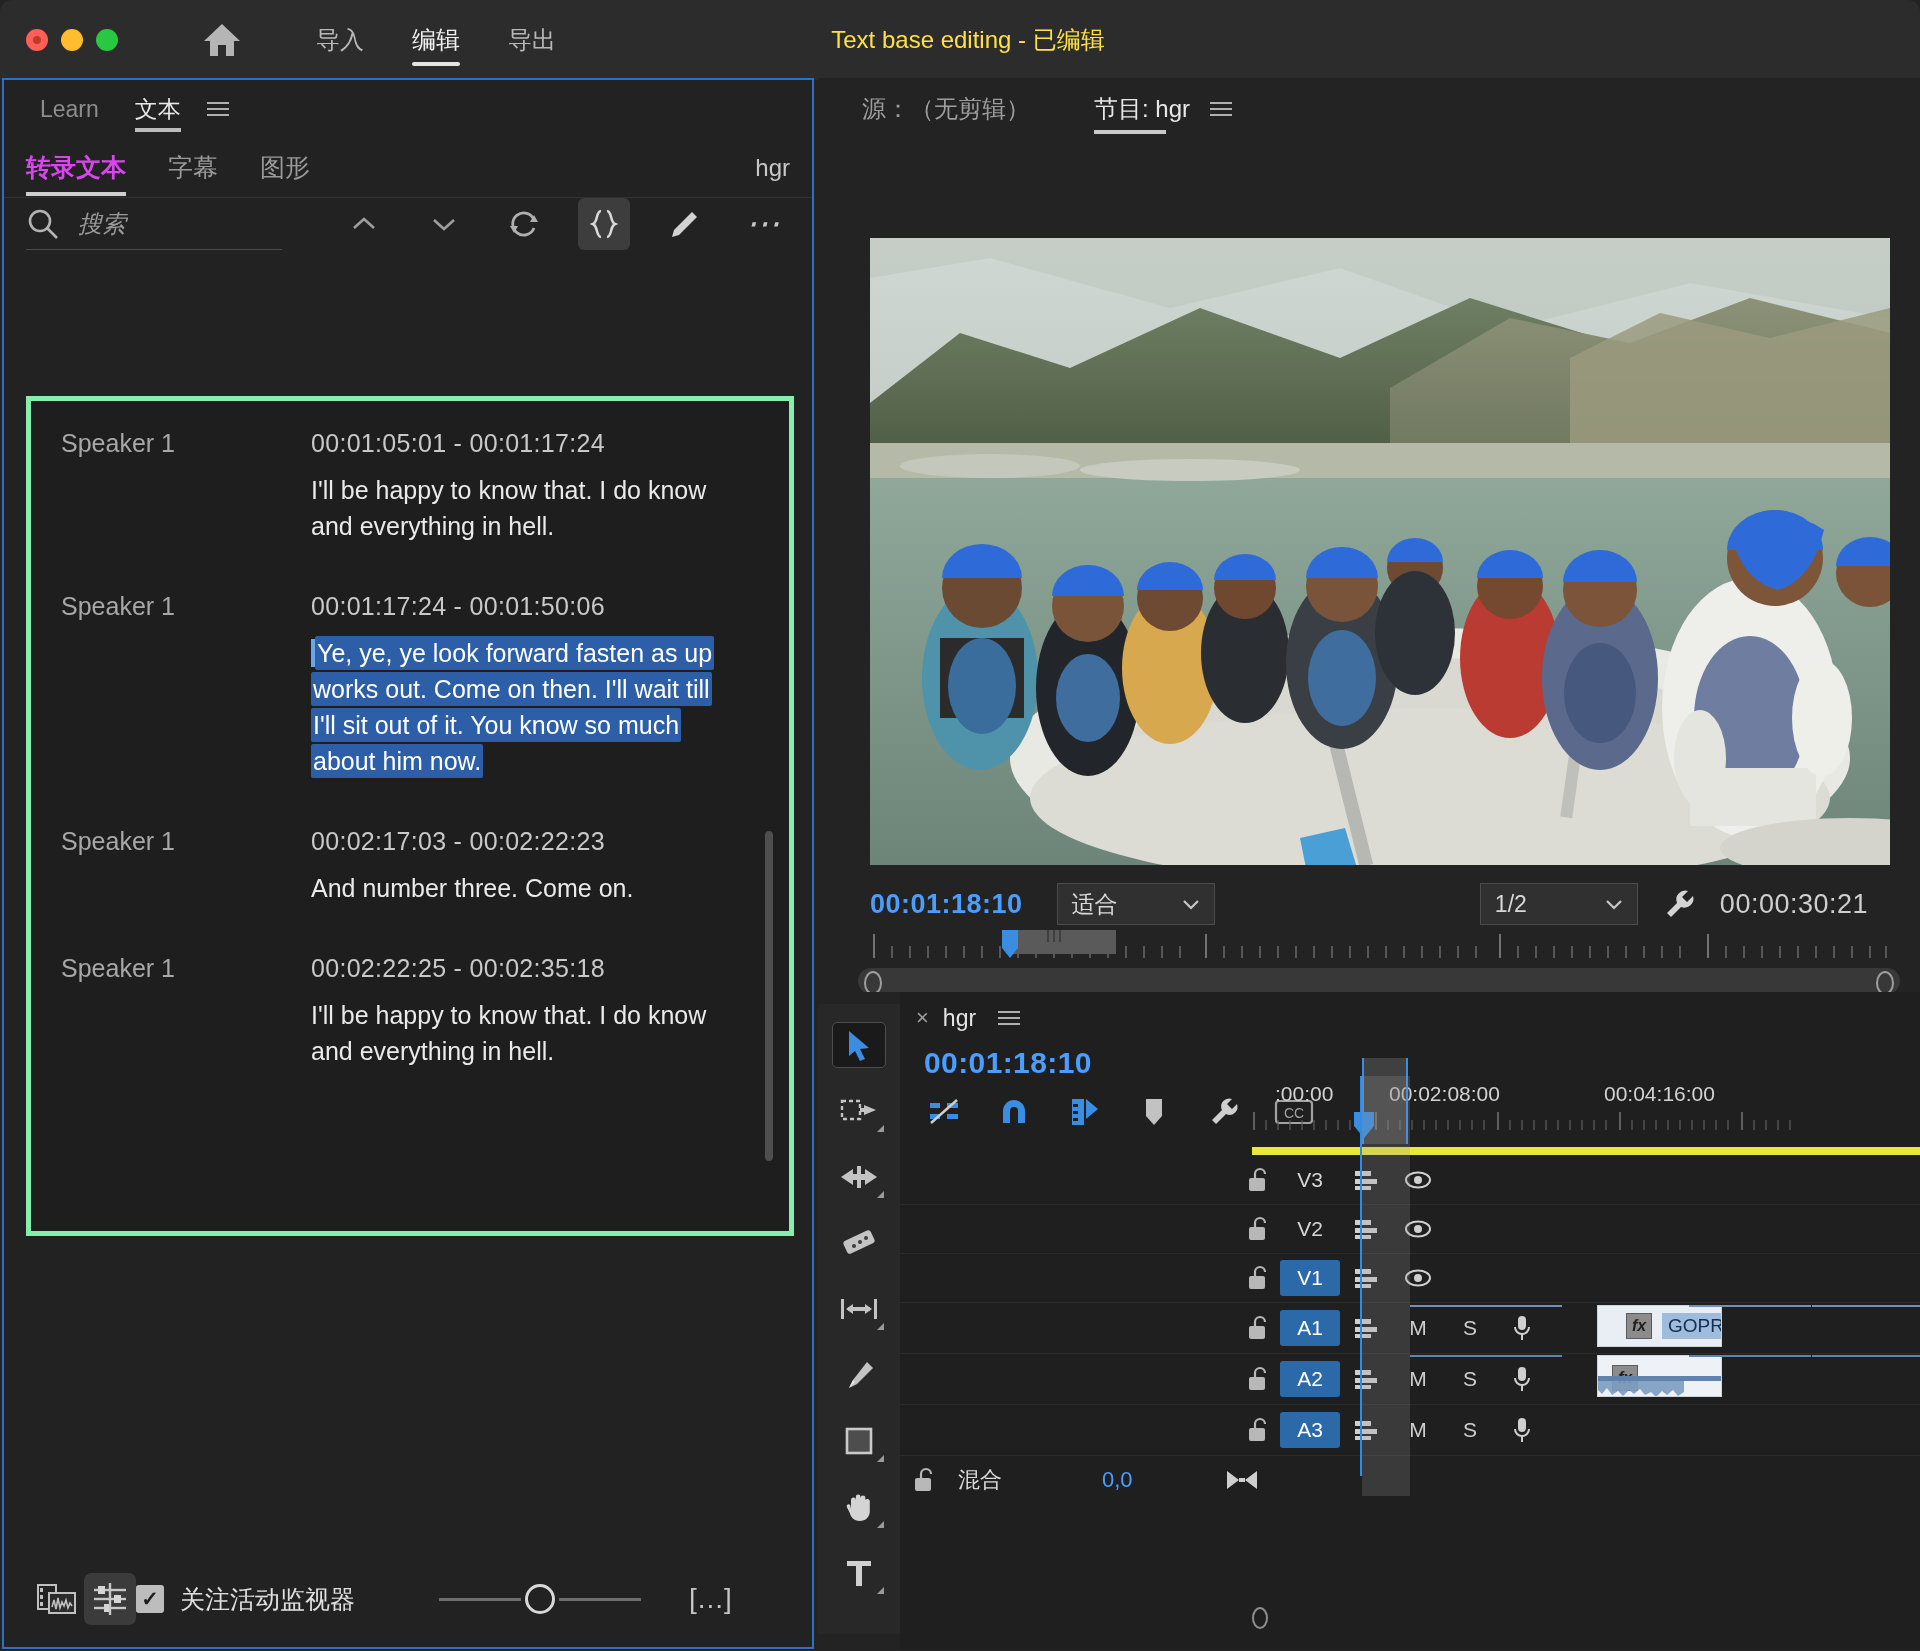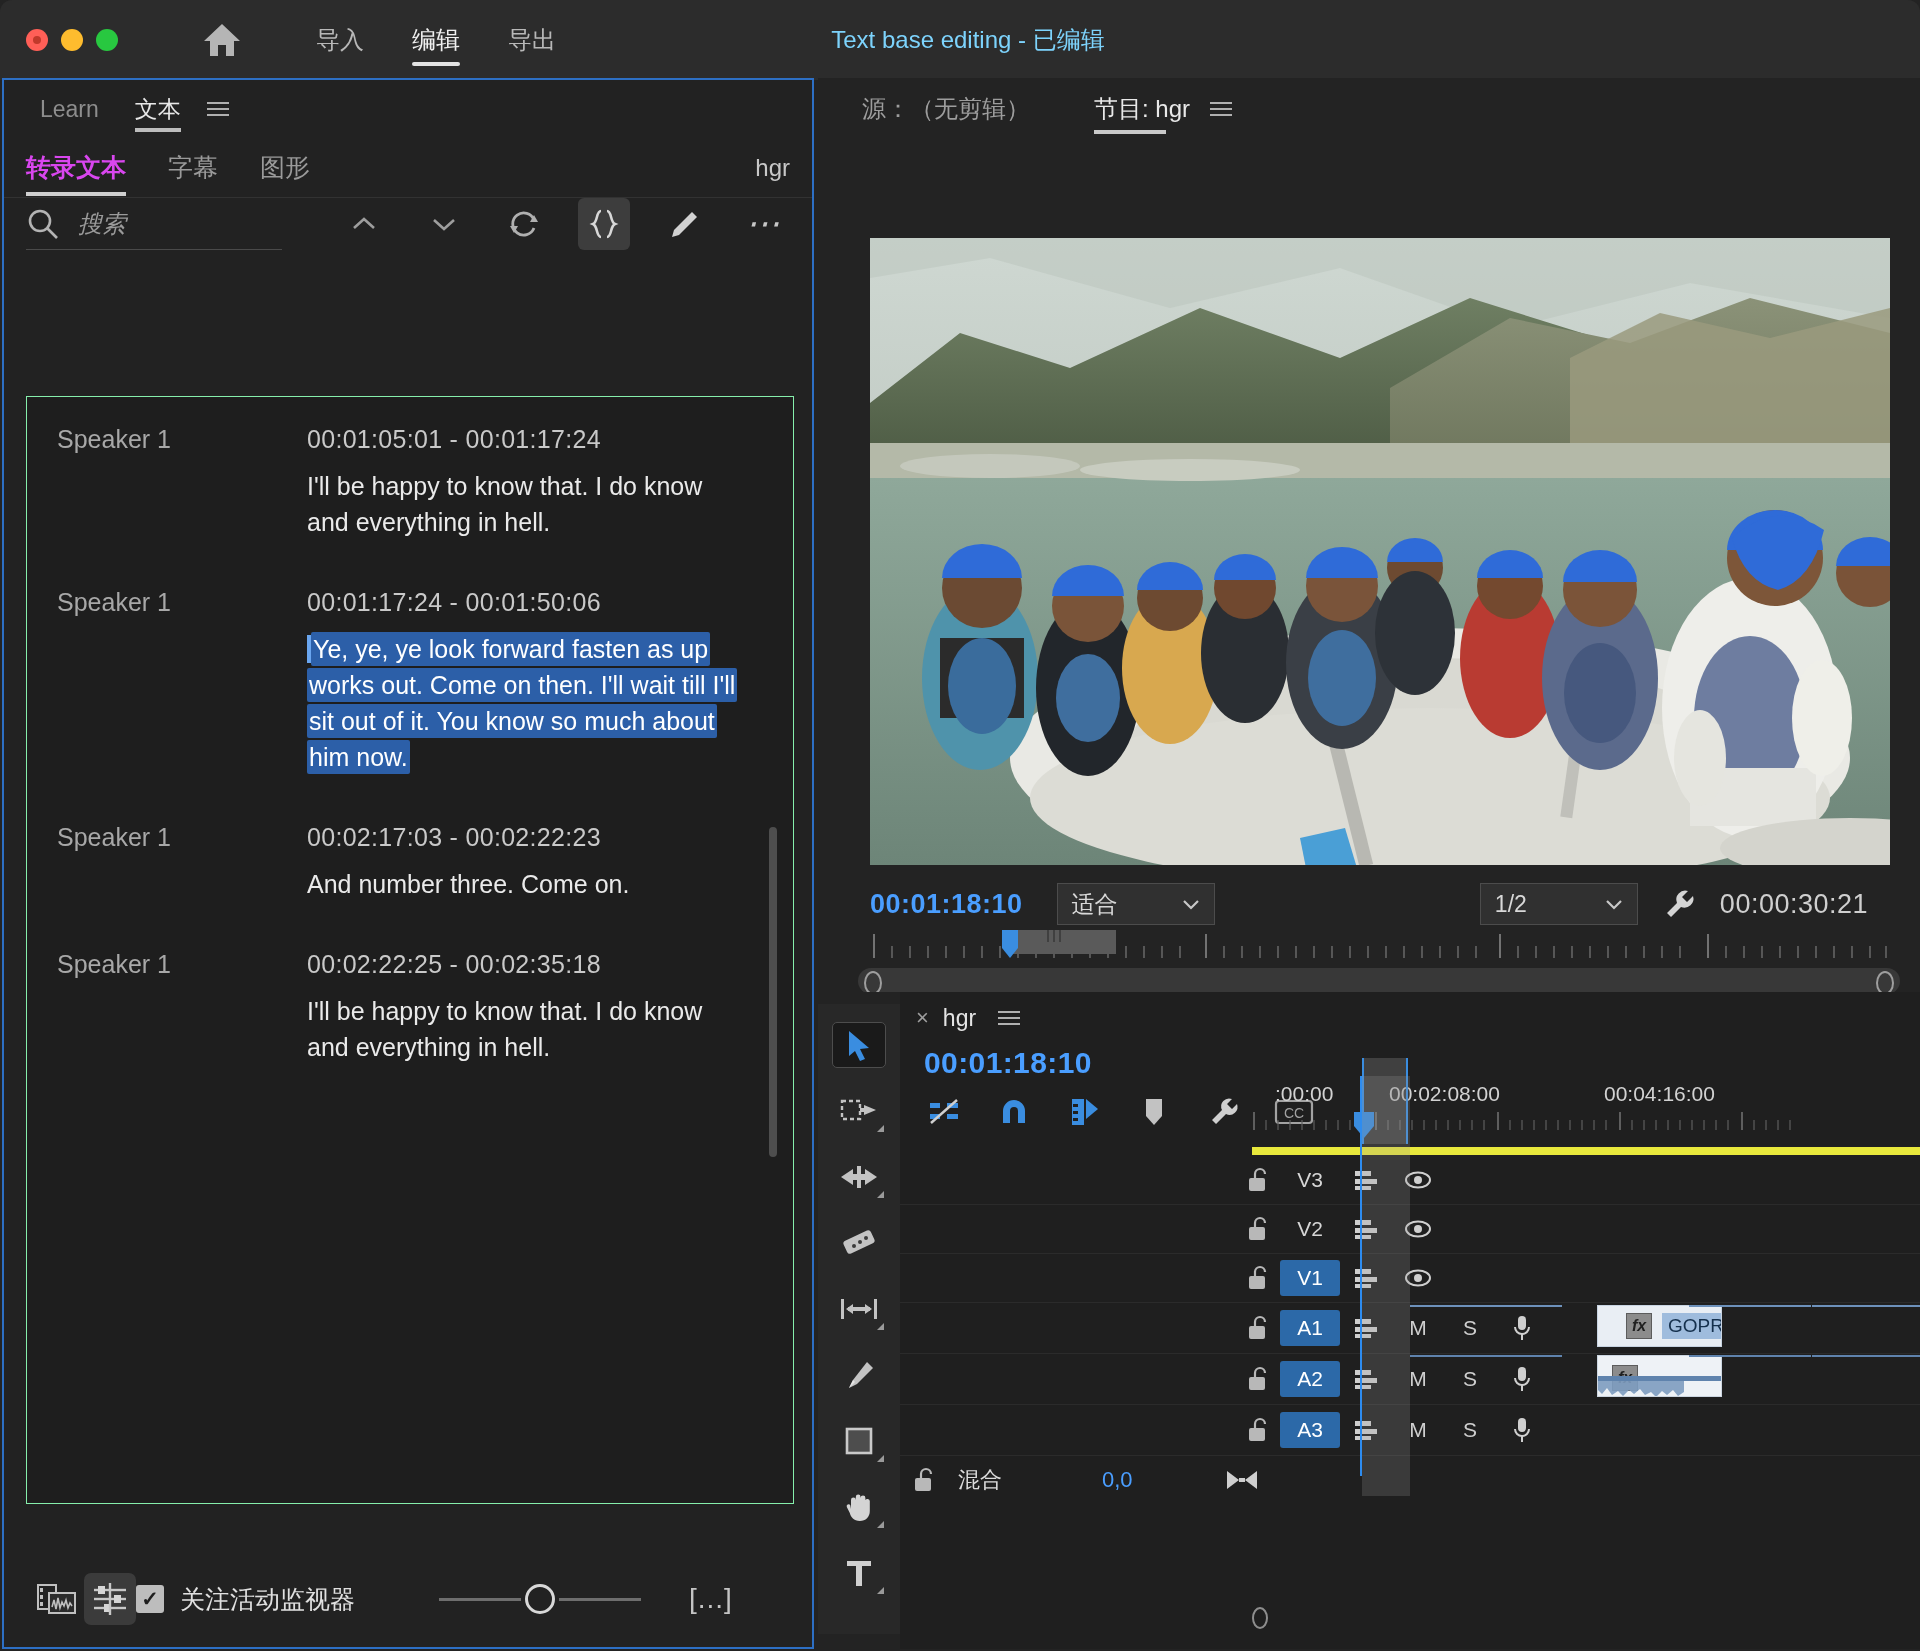--- a/index.html
+++ b/index.html
@@ -27,21 +27,21 @@
     font-size:24px; color:#b8b8b8; padding:0 24px; height:80px;
     display:flex; align-items:center; position:relative; cursor:pointer;
   }
   .nav-tab.active { color:#f0f0f0; }
   .nav-tab.active::after {
     content:""; position:absolute; left:24px; right:24px; bottom:14px;
     height:4px; background:#e3e3e3; border-radius:2px;
   }
   .win-title {
     position:absolute; left:16px; right:0; text-align:center;
-    font-size:24px; color:#7dd3fc; pointer-events:none;
+    font-size:24px; color:#fde047; pointer-events:none;
   }
   
   .text-panel {
     position:absolute; left:2px; top:78px; width:812px; height:1571px;
     background:#222222; border:2px solid #2d6fc4;
   }
   .tp-tabrow { height:58px; display:flex; align-items:center; padding-left:18px; gap:0; }
   .tp-tab {
     font-size:23px; color:#8d8d8d; padding:16px 18px; height:58px;
     display:flex; align-items:center; position:relative; cursor:pointer;
@@ -67,22 +67,22 @@
   .search-ph { font-size:24px; color:#9a9a9a; }
   .tb-icons { display:flex; align-items:center; margin-left:56px; gap:28px; }
   .tb-btn {
     width:52px; height:52px; display:flex; align-items:center; justify-content:center;
     border-radius:6px; cursor:pointer; color:#b9b9b9;
   }
   .tb-btn.on { background:#3d3d3d; }
   .dots { font-size:34px; color:#c6c6c6; letter-spacing:3px; line-height:0.4; }
   
   .tp-list {
-    position:absolute; left:22px; top:316px; width:768px; height:1108px;
-    background:#1e1e1e; border:1px solid #86efac; overflow:hidden;
+    position:absolute; left:22px; top:316px; width:768px; height:840px;
+    background:#1e1e1e; border:5px solid #86efac; overflow:hidden;
   }
   .entry { display:flex; padding:28px 0 20px 0; }
   .entry-speaker { width:280px; padding-left:30px; font-size:25px; color:#a8a8a8; }
   .entry-body { flex:1; padding-right:50px; }
   .entry-time { font-size:25px; color:#c9c9c9; margin-bottom:14px; letter-spacing:0.3px; }
   .entry-text { font-size:25px; color:#eaeaea; line-height:1.44; }
   .entry.selected .entry-text span.hl {
     background:#2c5fa8; color:#ffffff; box-decoration-break:clone;
     -webkit-box-decoration-break:clone; padding:3px 2px; border-radius:2px;
   }

